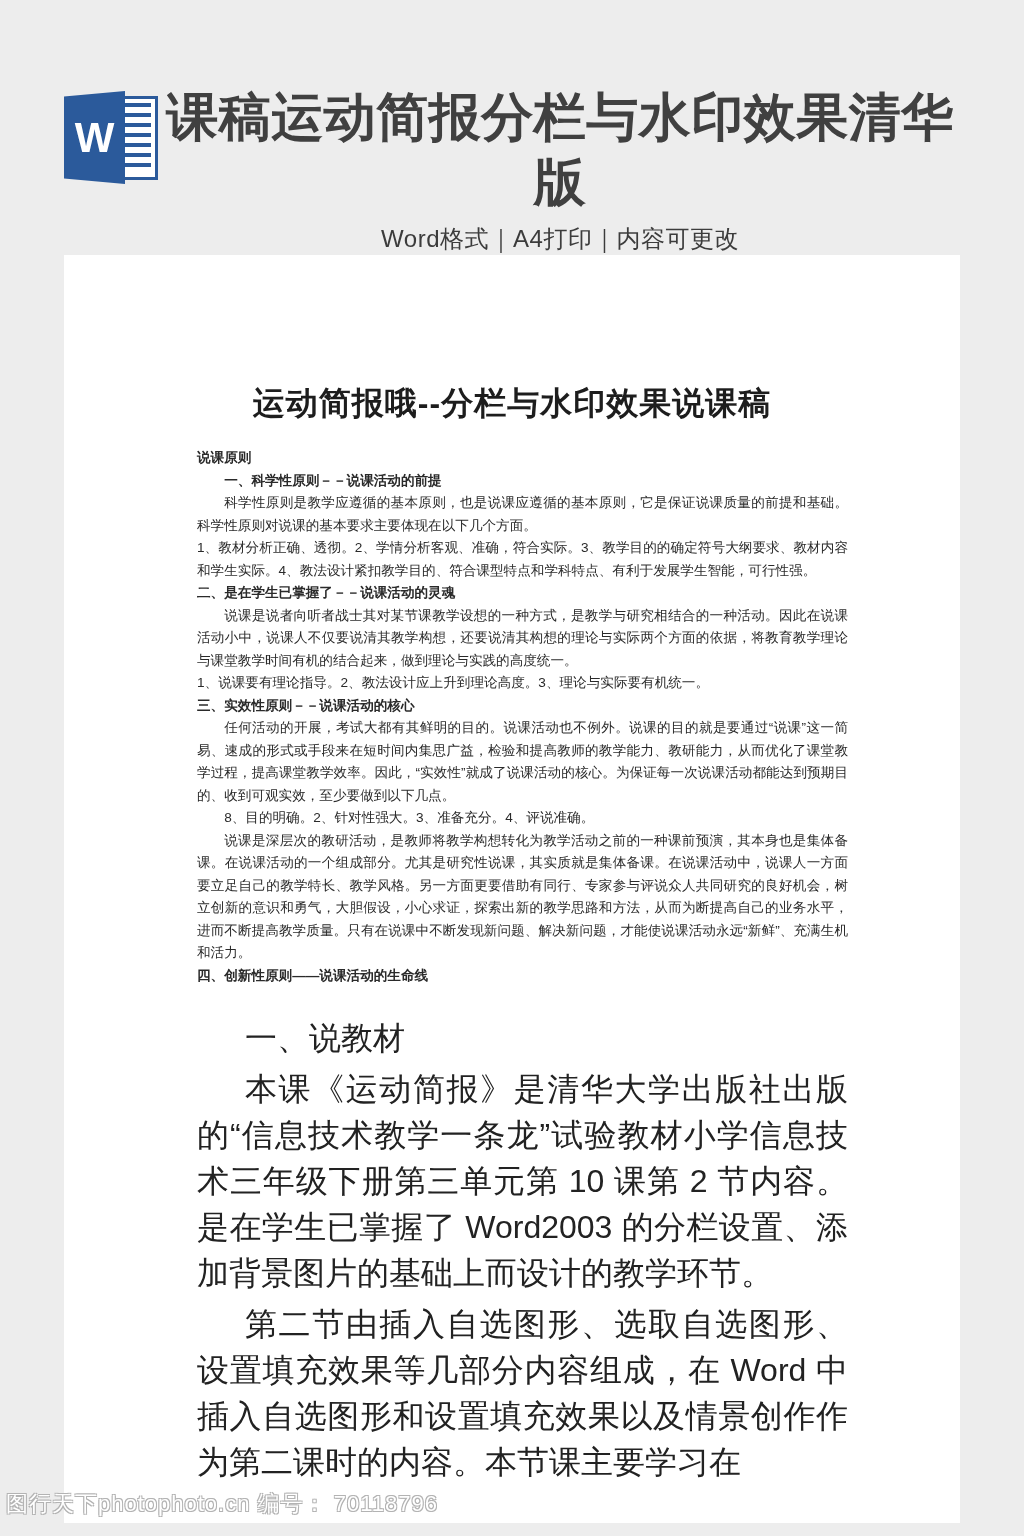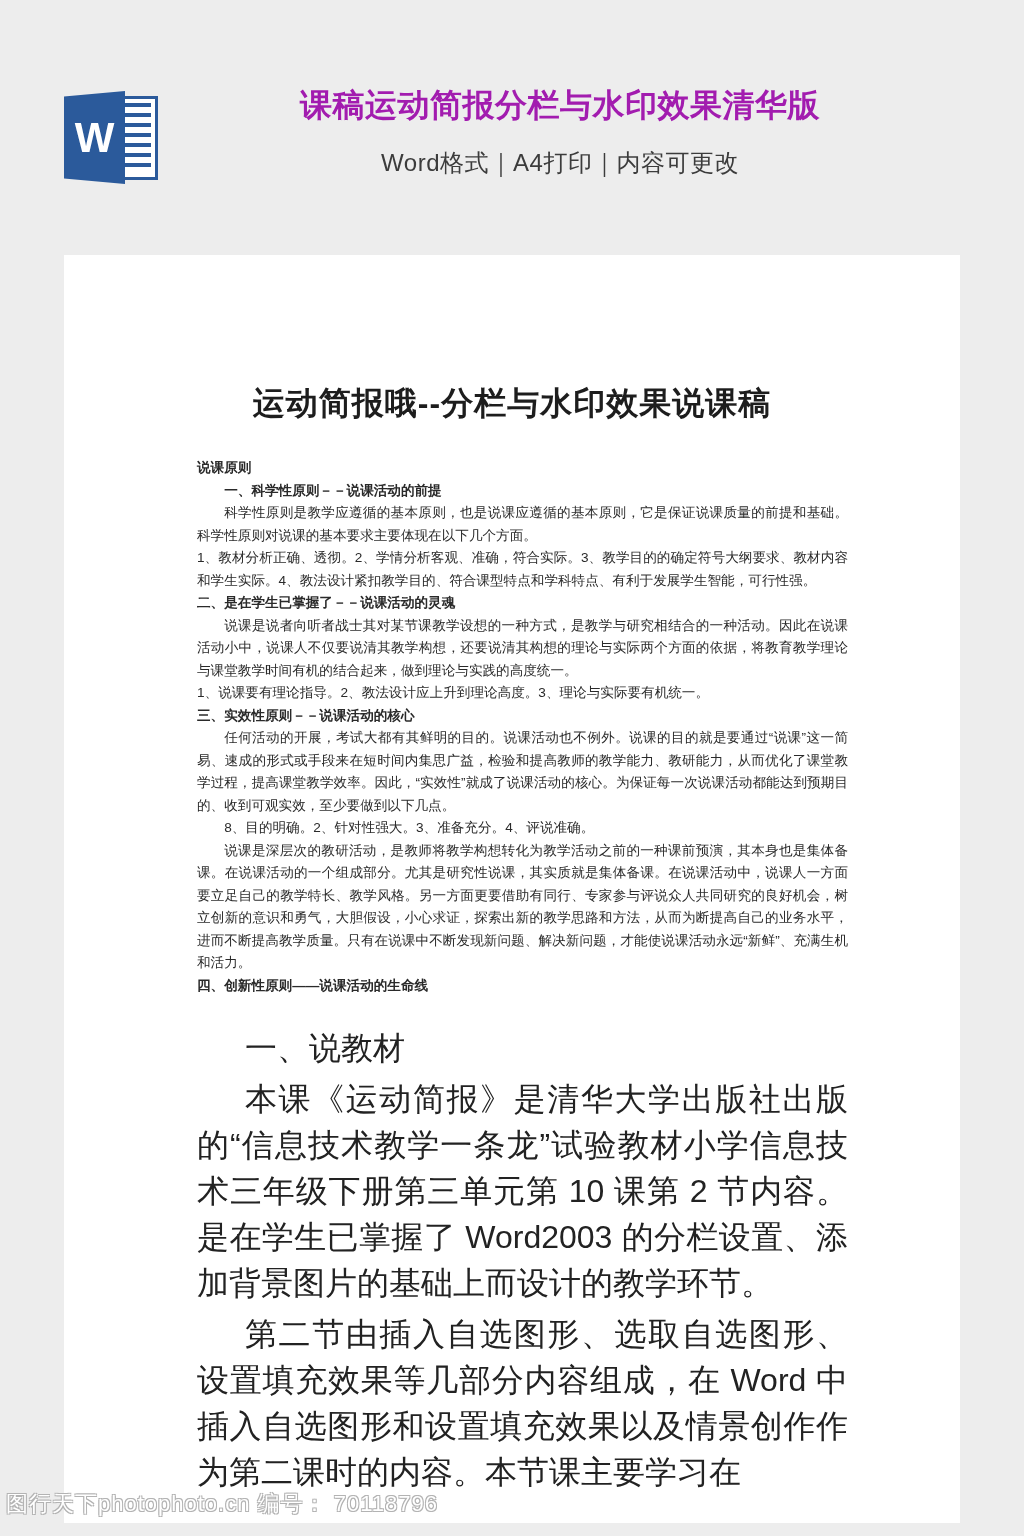--- a/index.html
+++ b/index.html
@@ -21,35 +21,35 @@
   }
   .word-icon .flag{
     position:absolute;left:0;top:0;width:61px;height:93px;background:#2b5a9b;
     clip-path:polygon(0 6%,100% 0,100% 100%,0 94%);
     display:flex;align-items:center;justify-content:center;
     color:#fff;font-weight:bold;font-size:42px;line-height:1;
   }
 
   .header-text{position:absolute;left:150px;top:85px;width:820px;text-align:center}
   .header-title{
-    margin:0;font-size:32px;font-weight:bold;color:#a21caf;
+    margin:0;font-size:52px;font-weight:bold;color:#404040;
     line-height:1.25;letter-spacing:.5px;
   }
-  .header-subtitle{margin:22px 0 0 0;font-size:24px;color:#3c3c3c;letter-spacing:.5px}
+  .header-subtitle{margin:8px 0 0 0;font-size:24px;color:#3c3c3c;letter-spacing:.5px}
 
   
   .page{
     position:absolute;left:64px;top:255px;width:896px;height:1268px;
     background:#ffffff;
   }
   .doc-title{
     margin:129px 0 0 0;text-align:center;
     font-size:32px;font-weight:bold;color:#1d1d1d;letter-spacing:1px;line-height:1.2;
   }
-  .doc-content{margin:35px 112px 0 133px;color:#2a2a2a}
+  .doc-content{margin:25px 112px 0 133px;color:#2a2a2a}
   .doc-content p{margin:0;text-align:justify}
   p.small{font-size:13.6px;line-height:22.5px}
   p.bold{font-weight:bold}
   p.indent{text-indent:2em}
   p.big{font-size:32px;line-height:46px;text-indent:1.5em;color:#222}
   p.gap-top{margin-top:28px !important}
   p.big + p.big{margin-top:5px}
 
   
   .watermark{

